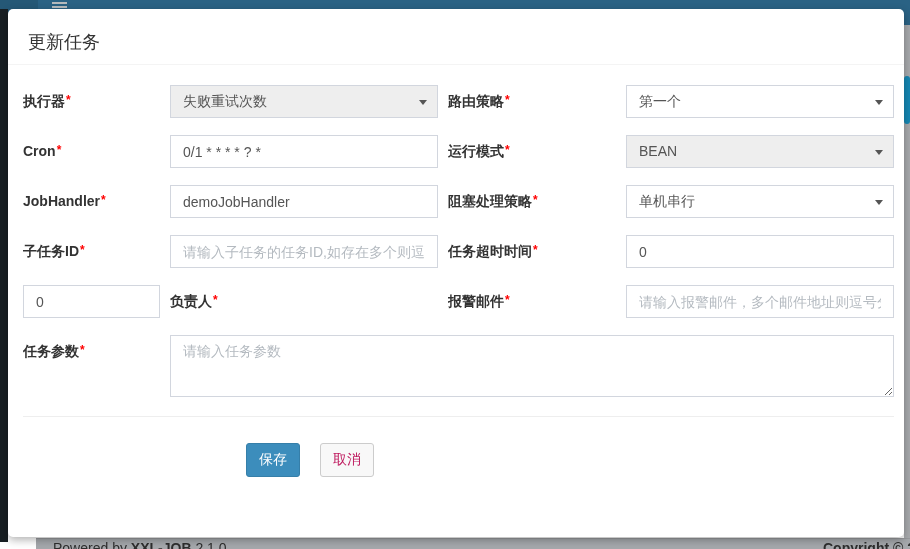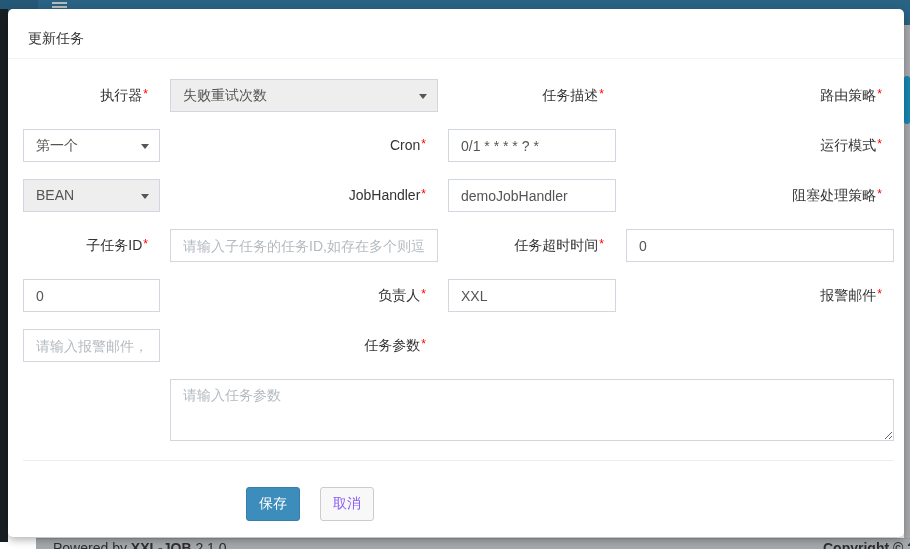--- a/index.html
+++ b/index.html
@@ -22,47 +22,47 @@
   .footer { position:absolute; left:36px; top:538px; width:874px; height:24px;
             background:#a5a8ac; border-top:1px solid #97999c; overflow:hidden; }
   .footer-powered { position:absolute; left:17px; top:1px; color:#2e2e2e; white-space:nowrap; }
   .footer-powered b { font-weight:bold; }
   .footer-copyright { position:absolute; left:787px; top:1px; color:#2e2e2e; font-weight:bold; white-space:nowrap; }
 
   
   .modal { position:absolute; left:8px; top:9px; width:896px; height:528px;
            background:#fff; border-radius:5px; box-shadow:0 3px 9px rgba(0,0,0,.3); }
   .modal-header { padding:21px 20px 10px 20px; border-bottom:1px solid #f4f4f4; }
-  .modal-title { font-size:14px; color:#333; font-weight:normal; }
+  .modal-title { font-size:18px; color:#333; font-weight:normal; }
   .modal-body { padding:20px 15px 0 15px; }
 
   .form-grid { display:grid; grid-template-columns:137px 268px 168px 268px;
                column-gap:10px; row-gap:16px; align-items:start; }
-  .ctl-label { text-align:right; padding-right:12px; font-weight:normal; color:#333;
+  .ctl-label { padding-right:12px; font-weight:bold; color:#333;
                line-height:33px; white-space:nowrap; overflow:hidden; }
   .req { color:#ff0000; font-size:12px; position:relative; top:-2px; margin-left:1px; }
 
   .control { width:100%; height:33px; border:1px solid #d2d6de; background:#fff;
              color:#555; font-size:14px; font-family:inherit; padding:0 12px; outline:none; }
   input.control::placeholder, textarea.control::placeholder { color:#b4bac0; opacity:1; }
 
   .select { position:relative; line-height:31px; white-space:nowrap; overflow:hidden; cursor:default; }
   .select.disabled { background:#eeeeee; }
   .chev { position:absolute; right:10px; top:14px; width:0; height:0;
           border-left:4px solid transparent; border-right:4px solid transparent;
           border-top:5px solid #555; }
 
   textarea.control { grid-column:2 / 5; height:62px; line-height:18px; padding:6px 12px; resize:both; }
 
   .divider { grid-column:1 / 5; height:0; border-top:1px solid #eeeeee; margin-top:3px; }
   .btn-row { grid-column:1 / 5; padding-left:223px; display:flex; gap:20px; margin-top:10px; }
   .btn { font-size:14px; font-family:inherit; line-height:1.42857;
          padding:6px 12px; border-radius:3px; border:1px solid transparent; cursor:pointer; }
   .btn-primary { background:#3c8dbc; border-color:#367fa9; color:#fff; }
-  .btn-default { background:#f8f8f8; border-color:#cccccc; color:#8b5cf6; }
+  .btn-default { background:#f8f8f8; border-color:#cccccc; color:#be185d; }
 </style>
 </head>
 <body>
 
 <div class="navbar">
   <div class="navbar-logo"></div>
   <div class="hamburger">
     <span></span>
       <span></span>
       <span></span>
@@ -82,48 +82,50 @@
     <div class="modal-title">更新任务</div>
   </div>
   <div class="modal-body">
     <div class="form-grid">
 
       <div class="ctl-label"><span>执行器</span><span class="req">*</span></div>
       <div class="control select disabled">
         <span>失败重试次数</span>
         <span class="chev"></span>
       </div>
-      <div class="ctl-label"><span>任务描述</span><span class="req">*</span></div>
 
       <div class="ctl-label"><span>路由策略</span><span class="req">*</span></div>
       <div class="control select">
         <span>第一个</span>
         <span class="chev"></span>
       </div>
       <div class="ctl-label"><span>Cron</span><span class="req">*</span></div>
       <input class="control" type="text" value="0/1 * * * * ? *" style="">
 
       <div class="ctl-label"><span>运行模式</span><span class="req">*</span></div>
       <div class="control select disabled">
         <span>BEAN</span>
         <span class="chev"></span>
       </div>
       <div class="ctl-label"><span>JobHandler</span><span class="req">*</span></div>
       <input class="control" type="text" value="demoJobHandler" style="">
 
       <div class="ctl-label"><span>阻塞处理策略</span><span class="req">*</span></div>
+      <div class="control select">
+        <span>单机串行</span>
+        <span class="chev"></span>
+      </div>
       <div class="ctl-label"><span>子任务ID</span><span class="req">*</span></div>
       <input class="control" type="text" placeholder="请输入子任务的任务ID,如存在多个则逗号分隔" style="">
 
       <div class="ctl-label"><span>任务超时时间</span><span class="req">*</span></div>
       <input class="control" type="text" value="0" style="">
       <input class="control" type="text" value="0" style="">
 
       <div class="ctl-label"><span>负责人</span><span class="req">*</span></div>
-      <input class="control" type="text" value="XXL" style="">
       <div class="ctl-label"><span>报警邮件</span><span class="req">*</span></div>
       <input class="control" type="text" placeholder="请输入报警邮件，多个邮件地址则逗号分隔" style="">
 
       <div class="ctl-label"><span>任务参数</span><span class="req">*</span></div>
       <textarea class="control" placeholder="请输入任务参数" style=""></textarea>
 
       <div class="divider"></div>
 
       <div class="btn-row">
         <button class="btn btn-primary">保存</button>

